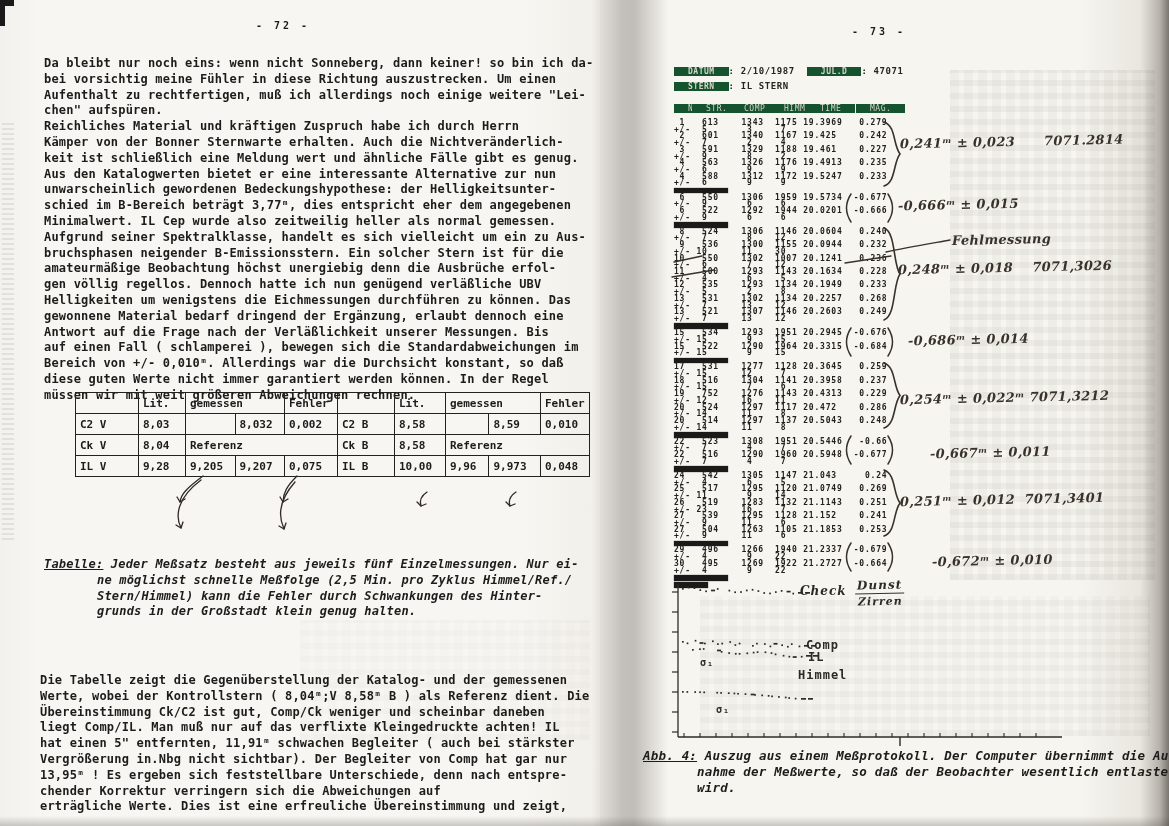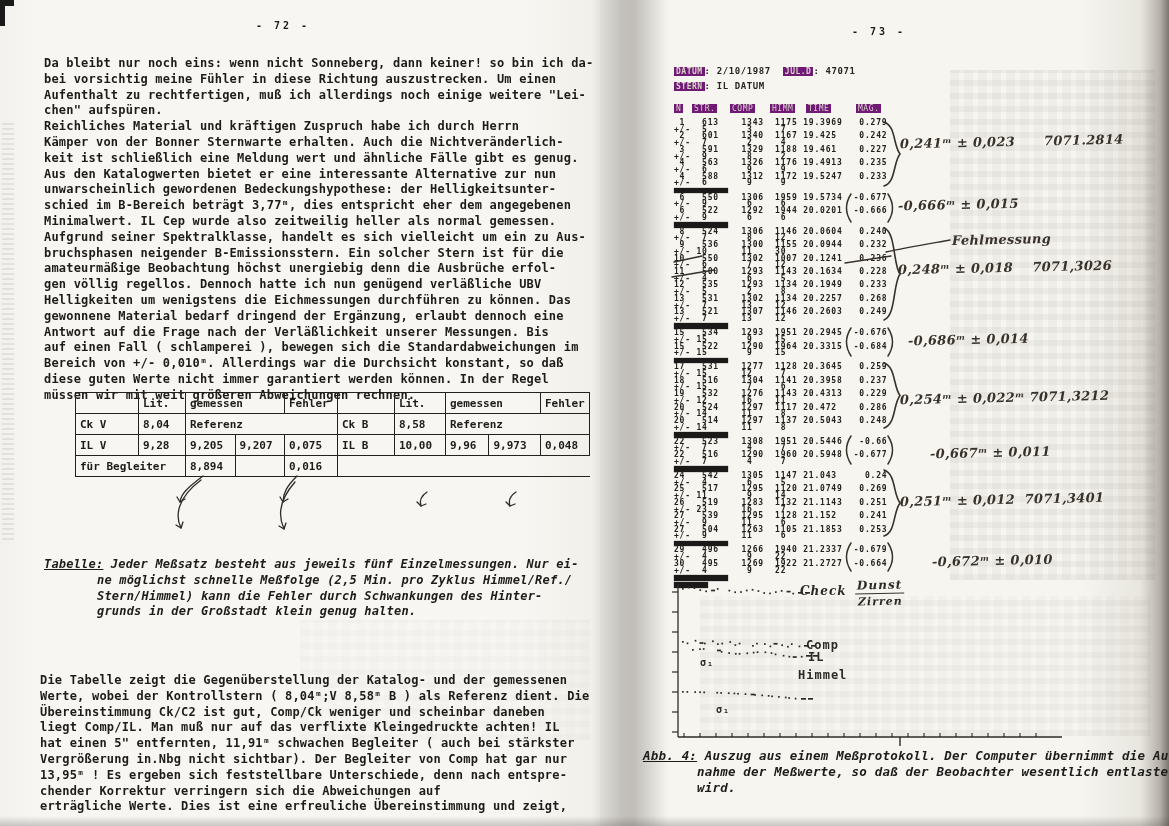--- a/index.html
+++ b/index.html
@@ -28,21 +28,21 @@
   
   #ltable{position:absolute;left:75px;top:392px;border-collapse:collapse;
     font-size:11px;font-weight:bold;color:#1d1c1a;}
   #ltable td{border:1.6px solid #24221f;padding:1px 4px;height:18px;text-align:left;white-space:nowrap;}
   #ltable td.lab{text-align:left;}
   #ltable td.open{border-left-color:transparent;border-right-color:transparent;}
   #table-arrows{position:absolute;left:75px;top:392px;pointer-events:none;}
   
   #protocol{position:absolute;left:674px;top:66px;width:300px;height:522px;color:#262522;}
   .prow{position:absolute;left:0;white-space:pre;font-size:9px;font-weight:bold;letter-spacing:.6px;}
-  .inv{background:#701a75;color:#d9d4ca;padding:0 2px;font-size:8px;letter-spacing:.5px;}
+  .inv{background:#14532d;color:#d9d4ca;padding:0 14px;font-size:8px;letter-spacing:.5px;}
   #protocol-lines{position:absolute;left:0;top:54px;width:300px;}
   .pline{height:6.72px;line-height:6.9px;font-size:8px;font-weight:bold;letter-spacing:.8px;white-space:pre;color:#22211f;}
   .psep{height:5.6px;margin-top:.6px;background:#1b1a18;box-shadow:0 0 1px #444;}
   
   .hand{position:absolute;font-family:"DejaVu Serif", serif;font-style:italic;
     color:#38322b;font-size:13px;white-space:pre;transform:rotate(-1.2deg);font-weight:bold;letter-spacing:.3px;}
   .hand-small{font-size:12px;}
   #pen-marks{position:absolute;left:0;top:0;pointer-events:none;}
   
   #plot{position:absolute;left:660px;top:576px;}
@@ -104,46 +104,51 @@
     <td style="width:54px;"></td>
     <td style="width:38px;">Lit.</td>
     <td colspan="2" style="width:90px;">gemessen</td>
     <td style="width:44px;">Fehler</td>
     <td style="width:48px;"></td>
     <td style="width:42px;">Lit.</td>
     <td colspan="2" style="width:86px;">gemessen</td>
     <td style="width:40px;">Fehler</td>
   </tr>
   <tr>
+    <td class="lab">C2 V</td>
+    <td>8,03</td>
+    <td></td>
+    <td>8,032</td>
+    <td>0,002</td>
+    <td class="lab">C2 B</td>
+    <td>8,58</td>
+    <td></td>
+    <td>8,59</td>
+    <td>0,010</td>
+  </tr>
+  <tr>
     <td class="lab">Ck V</td>
     <td>8,04</td>
     <td colspan="3">Referenz</td>
     <td class="lab">Ck B</td>
     <td>8,58</td>
     <td colspan="3">Referenz</td>
   </tr>
   <tr>
     <td class="lab">IL V</td>
     <td>9,28</td>
     <td>9,205</td>
     <td>9,207</td>
     <td>0,075</td>
     <td class="lab">IL B</td>
     <td>10,00</td>
     <td>9,96</td>
     <td>9,973</td>
     <td>0,048</td>
   </tr>
-  <tr>
-    <td class="lab" colspan="2">für Begleiter</td>
-    <td>8,894</td>
-    <td></td>
-    <td>0,016</td>
-    <td class="open" colspan="5"></td>
-  </tr>
 </tbody>
   </table>
 <svg id="table-arrows" width="470" height="168">
   <g fill="none" stroke="#2f2b26" stroke-width="1.3" stroke-linecap="round">
     <path d="M128,84 C112,96 106,102 105,110"></path>
       <path d="M105,110 l-3,-5 M105,110 l5,-3"></path>
     <path d="M126,88 C102,106 100,124 106,136"></path>
       <path d="M106,136 l-5,-3 M106,136 l2,-6"></path>
     <path d="M222,84 C212,94 208,101 208,110"></path>
       <path d="M208,110 l-3,-5 M208,110 l5,-3"></path>
@@ -166,21 +171,21 @@
 Übereinstimmung Ck/C2 ist gut, Comp/Ck weniger und scheinbar daneben
 liegt Comp/IL. Man muß nur auf das verflixte Kleingedruckte achten! IL
 hat einen 5" entfernten, 11,91ᵐ schwachen Begleiter ( auch bei stärkster
 Vergrößerung in.Nbg nicht sichtbar). Der Begleiter von Comp hat gar nur
 13,95ᵐ ! Es ergeben sich feststellbare Unterschiede, denn nach entspre-
 chender Korrektur verringern sich die Abweichungen auf
 erträgliche Werte. Dies ist eine erfreuliche Übereinstimmung und zeigt,</div>
 
 <div id="protocol">
   <div class="prow" style="top:0;"><span class="inv">DATUM</span><span>: 2/10/1987</span><span>  </span><span class="inv">JUL.D</span><span>: 47071</span></div>
-  <div class="prow" style="top:15px;"><span class="inv">STERN</span><span>: IL DATUM</span></div>
+  <div class="prow" style="top:15px;"><span class="inv">STERN</span><span>: IL STERN</span></div>
   <div style="position:absolute;top:38px;left:0;width:300px;height:12px;">
     <span class="inv" style="position:absolute;left:0;">N</span>
     <span class="inv" style="position:absolute;left:18px;">STR.</span>
     <span class="inv" style="position:absolute;left:56px;">COMP</span>
     <span class="inv" style="position:absolute;left:96px;">HIMM</span>
     <span class="inv" style="position:absolute;left:132px;">TIME</span>
     <span class="inv" style="position:absolute;left:176px;margin-left:6px;">MAG.</span>
   </div>
   <div id="protocol-lines">
       <div class="pline"> 1   613    1343  1175 19.3969   0.279</div>
@@ -216,21 +221,21 @@
       <div class="pline"><div class="psep" style="width: 54px;"></div></div>
       <div class="pline">15   534    1293  1951 20.2945  -0.676</div>
       <div class="pline">+/- 15       9    15</div>
       <div class="pline">15   522    1290  1964 20.3315  -0.684</div>
       <div class="pline">+/- 15       9    15</div>
       <div class="pline"><div class="psep" style="width: 54px;"></div></div>
       <div class="pline">17   531    1277  1128 20.3645   0.259</div>
       <div class="pline">+/- 15      12     7</div>
       <div class="pline">18   516    1304  1141 20.3958   0.237</div>
       <div class="pline">+/- 15       7     6</div>
-      <div class="pline">19   532    1276  1143 20.4313   0.229</div>
+      <div class="pline">19   752    1276  1143 20.4313   0.229</div>
       <div class="pline">+/- 12      16    11</div>
       <div class="pline">20   524    1297  1117 20.472    0.286</div>
       <div class="pline">+/- 14      11     8</div>
       <div class="pline">20   514    1297  1137 20.5043   0.248</div>
       <div class="pline">+/- 14      11     8</div>
       <div class="pline"><div class="psep" style="width: 54px;"></div></div>
       <div class="pline">22   523    1308  1951 20.5446   -0.66</div>
       <div class="pline">+/-  7       4     7</div>
       <div class="pline">22   516    1290  1960 20.5948  -0.677</div>
       <div class="pline">+/-  7       4     7</div>

